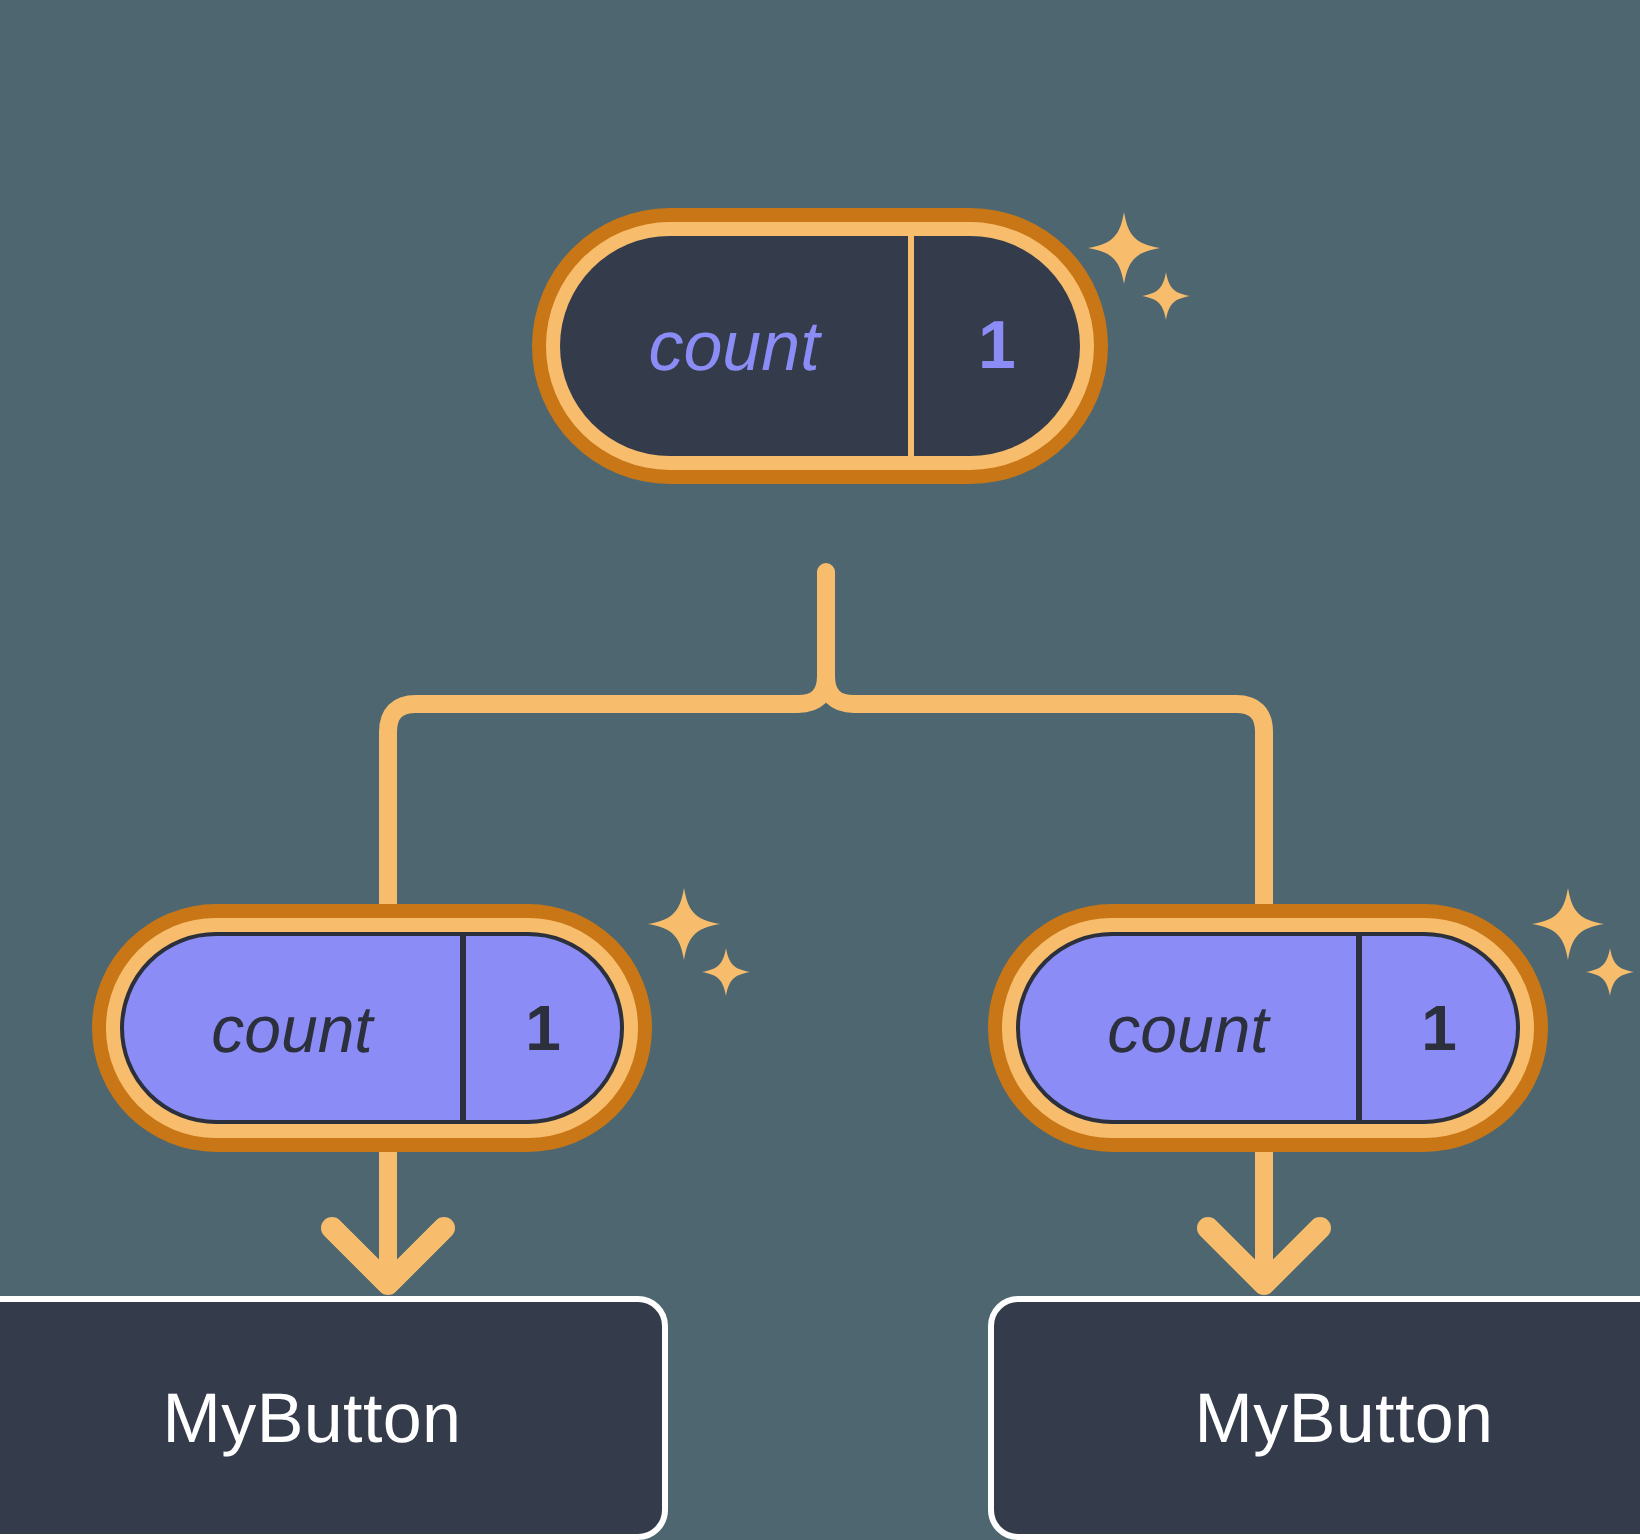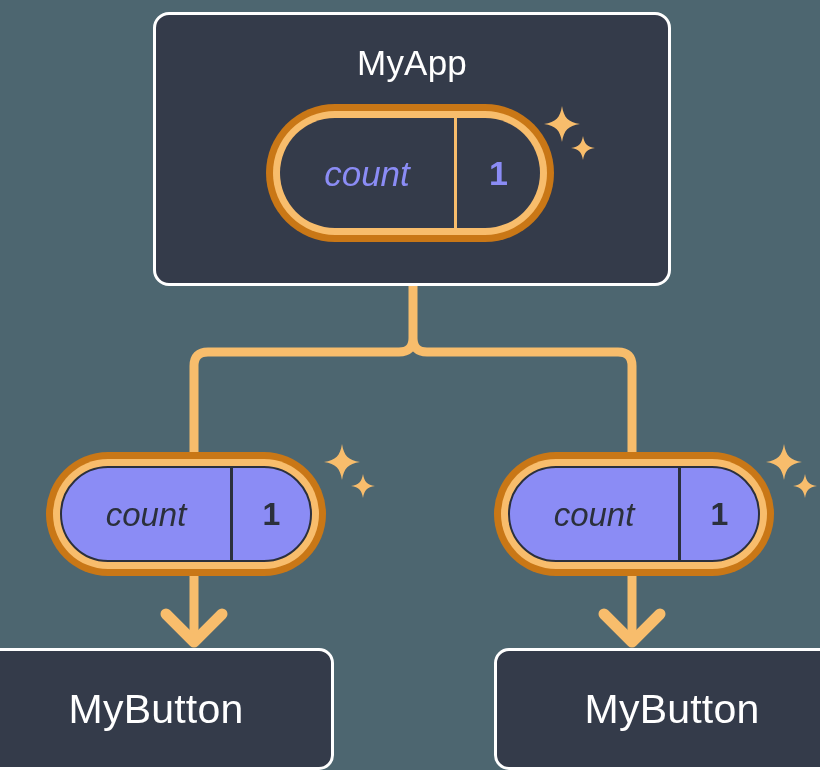--- a/index.html
+++ b/index.html
@@ -58,21 +58,21 @@
     line-height: 1;
     white-space: nowrap;
   }
   .card.leaf {
     height: 122px;
     align-items: center;
     border-radius: 15px;
   }
   .card.leaf .card-title {
     margin-top: 0;
-    font-size: 41px;
+    font-size: 35px;
   }
   .card.leaf-left {
     left: -22px;
     top: 648px;
     width: 356px;
   }
   .card.leaf-right {
     left: 494px;
     top: 648px;
     width: 356px;
@@ -194,23 +194,20 @@
       <path d="M 194 570 L 194 642" fill="none" stroke="#f8bd6c" stroke-width="9" stroke-linecap="butt"></path>
       <path d="M 166 614 L 194 642 L 222 614" fill="none" stroke="#f8bd6c" stroke-width="11" stroke-linecap="round" stroke-linejoin="round"></path>
     </g>
 
     <g>
       <path d="M 632 570 L 632 642" fill="none" stroke="#f8bd6c" stroke-width="9" stroke-linecap="butt"></path>
       <path d="M 604 614 L 632 642 L 660 614" fill="none" stroke="#f8bd6c" stroke-width="11" stroke-linecap="round" stroke-linejoin="round"></path>
     </g>
   </svg>
 
-  <div class="card root">
-    <div class="card-title">MyApp</div>
-  </div>
 
   <div class="pill root-pill">
     <div class="pill-mid">
       <div class="pill-inner">
         <div class="pill-key">count</div>
         <div class="pill-val">1</div>
       </div>
     </div>
   </div>
   <svg class="sparkle-group sp-root" width="60" height="64" viewBox="0 0 60 64" xmlns="http://www.w3.org/2000/svg">

